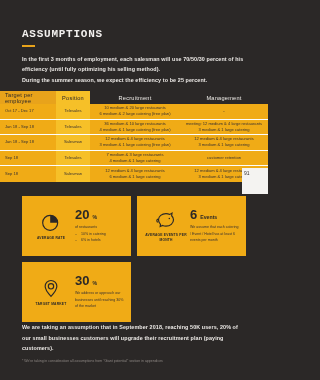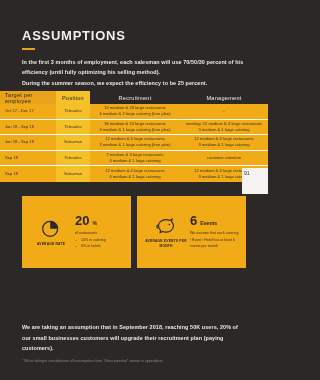--- a/index.html
+++ b/index.html
@@ -7,22 +7,22 @@
     width: 268px; height: 380px;
     background: #2b2827;
     font-family: "Liberation Sans", sans-serif;
     overflow: hidden;
   }
   .slide { position: relative; width: 268px; height: 380px; background: #2b2827; }
 
   
   .assump { position: absolute; left: 22px; top: 28px; width: 226px; }
   .assump-title {
-    color: #f2f0ee; font-size: 13px; font-weight: bold;
-    letter-spacing: 0.75px; text-transform: uppercase;
+    color: #f2f0ee; font-size: 11px; font-weight: bold;
+    letter-spacing: 0.75px; text-transform: uppercase; font-family: Liberation Mono, monospace;
   }
   .assump-rule {
     width: 13px; height: 1.6px; background: #e8a31b; margin: 5px 0 7px 0;
   }
   .assump-body p {
     color: #ece9e6; font-size: 5.4px; line-height: 1.95;
     font-weight: bold; letter-spacing: 0.1px;
   }
 
   
@@ -59,21 +59,21 @@
   }
 
   
   .cards {
     position: absolute; left: 22px; top: 196px;
     width: 224px;
     display: grid; grid-template-columns: 1fr 1fr;
     gap: 6px 6px;
   }
   .card {
-    background: #f0ab16; height: 72px;
+    background: #f0ab16; height: 60px;
     display: flex; align-items: center; padding: 0 7px;
   }
   .card-ico {
     width: 44px; flex: 0 0 44px;
     display: flex; flex-direction: column; align-items: center; gap: 4px;
   }
   .card-ico svg { display: block; }
   .ico-label {
     font-size: 3.3px; font-weight: bold; color: #2b2827;
     text-transform: uppercase; text-align: center; line-height: 1.5;
@@ -231,20 +231,38 @@
         <div class="card-num">
           <span>6</span>
             <span class="card-unit">Events</span>
         </div>
         <ul class="card-desc">
           <li>We assume that each catering / Event / Hotel has at least 6 events per month</li>
         </ul>
       </div>
     </div>
 
+    <div class="card">
+      <div class="card-ico">
+        <svg width="20" height="20" viewBox="0 0 24 24" fill="none" stroke="#2b2827" stroke-width="1.4">
+          <path d="M12 22s7-7.2 7-12a7 7 0 1 0-14 0c0 4.8 7 12 7 12z"></path>
+          <circle cx="12" cy="10" r="3.2"></circle>
+        </svg>
+        <div class="ico-label">TARGET MARKET</div>
+      </div>
+      <div class="card-body">
+        <div class="card-num">
+          <span>30</span>
+            <span class="card-unit">%</span>
+        </div>
+        <ul class="card-desc">
+          <li>We address or approach our businesses until reaching 30% of the market</li>
+        </ul>
+      </div>
+    </div>
 
   </div>
 
   <div class="footer">
     <p>We are taking an assumption that in September 2018, reaching 50K users, 20% of our small businesses customers will upgrade their recruitment plan (paying customers).</p>
     <div class="footnote">* We're taking in consideration all assumptions from "Giant potential" section in appendices</div>
   </div>
 
 </div>
 

